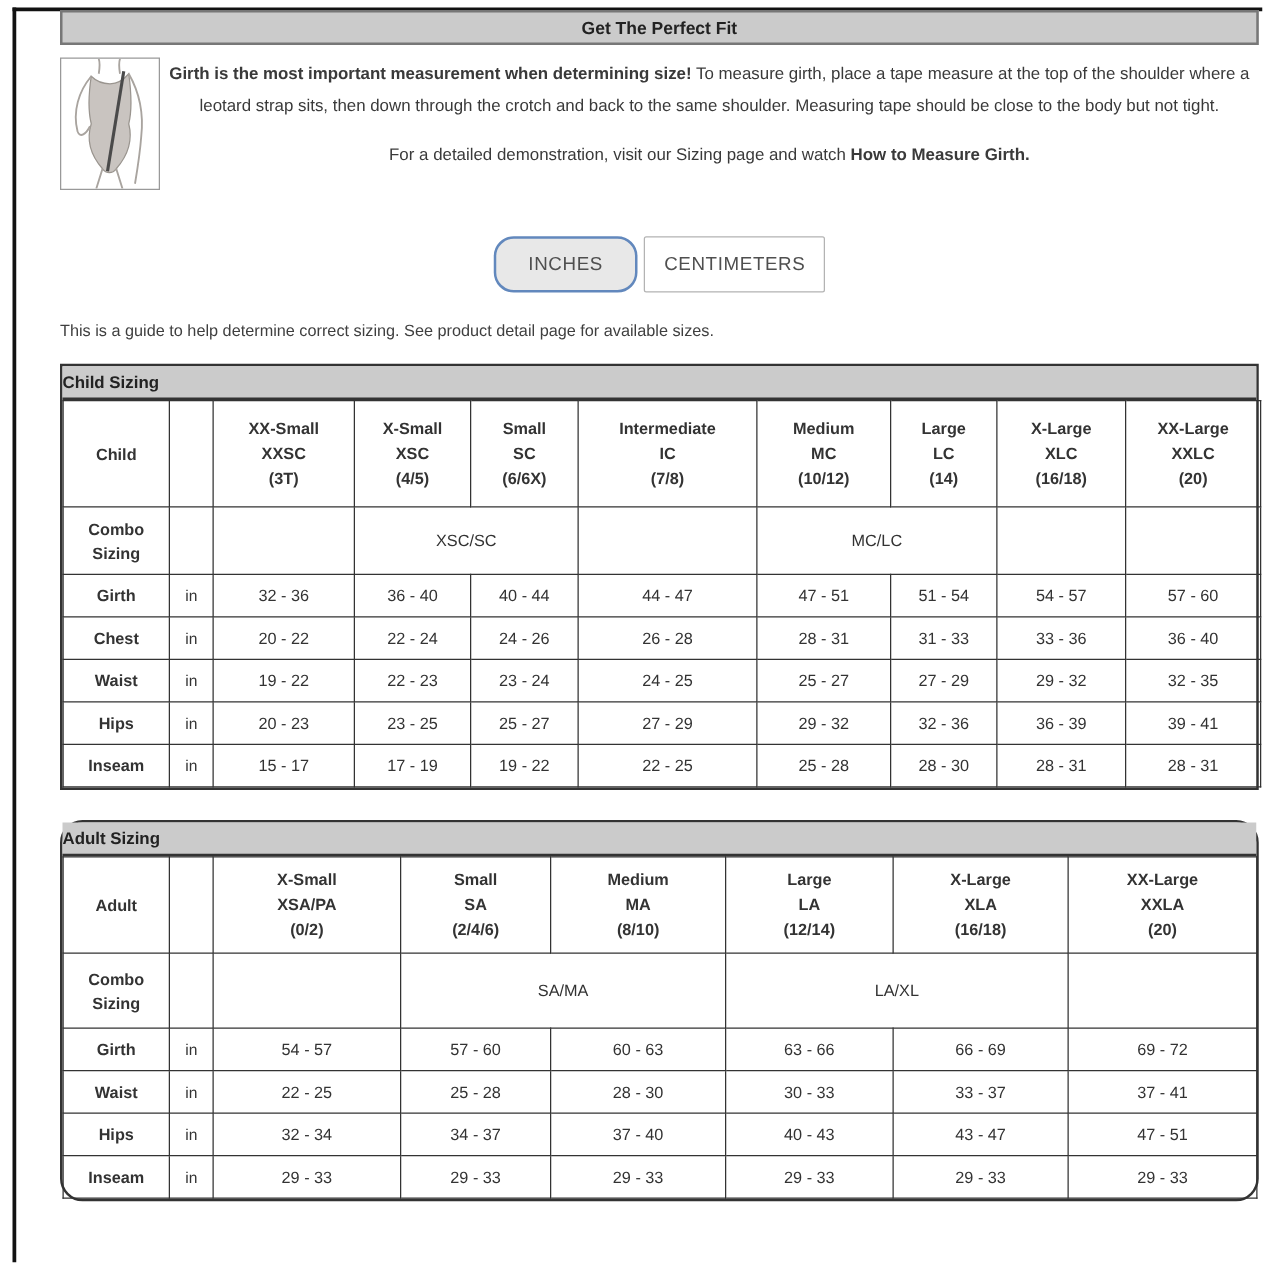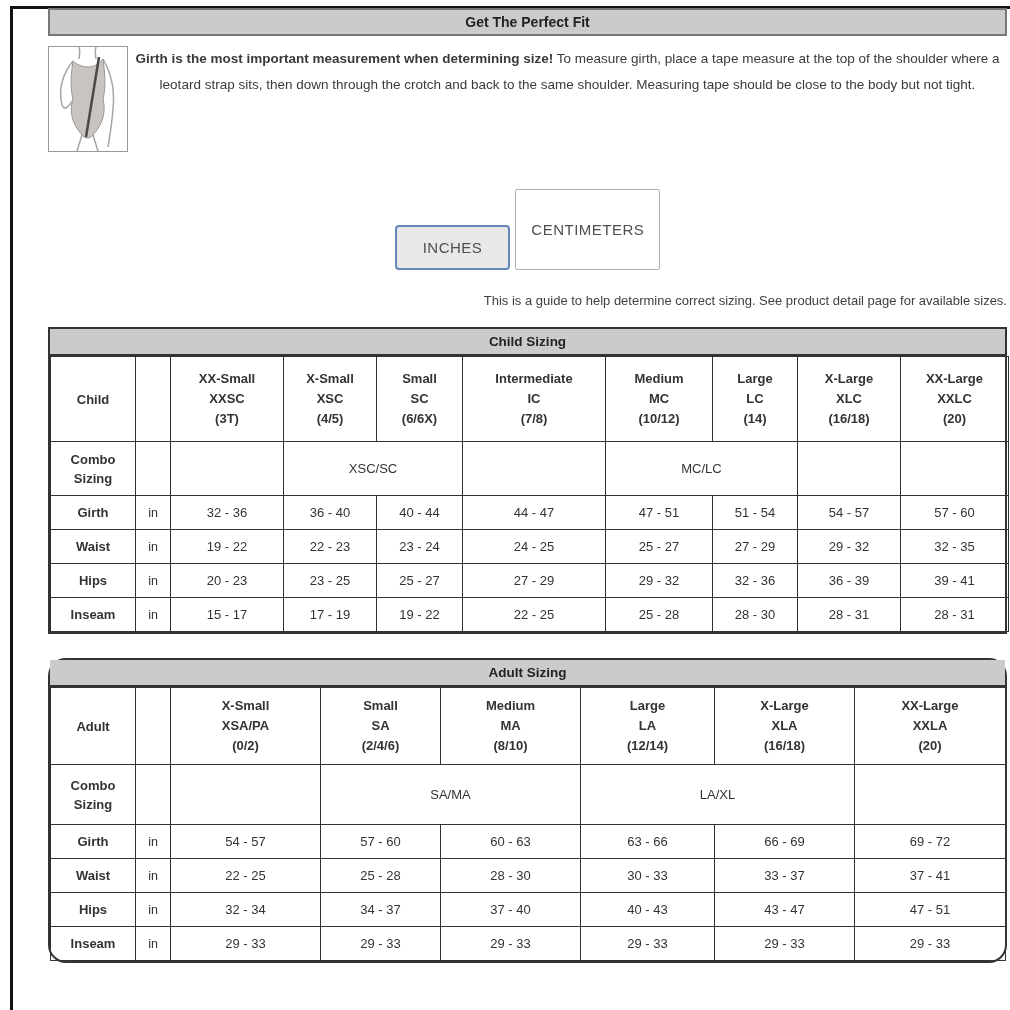--- a/index.html
+++ b/index.html
@@ -39,33 +39,32 @@
 
   .btn-row { margin-top: 37px; display: flex; justify-content: center; gap: 5px; }
   .unit-btn {
     font-family: inherit; font-size: 15px; color: #4f4f4f; letter-spacing: 0.5px;
     padding: 13px 15px; background: #ffffff;
     border: 1px solid #b3b3b3; border-radius: 2px; cursor: pointer;
   }
   .unit-btn.selected {
     border: 2px solid #6288bd;
     background: #e8e8e8;
-    border-radius: 4px;
+    border-radius: 16px;
     padding: 12px 26px;
-    margin-top: 36px;
-  }
-
-  .note { text-align: right; font-size: 13px; color: #3f3f3f; margin: 23px 0 0 0; }
+  }
+
+  .note { text-align: left; font-size: 13px; color: #3f3f3f; margin: 23px 0 0 0; }
 
   .table-wrap { margin-top: 19px; border: 2px solid #333; }
   .table-wrap.adult { margin-top: 24px; border-radius: 18px; }
   .table-title {
     background: #cbcbcb;
     height: 25px; line-height: 25px;
-    text-align: center; font-weight: bold; font-size: 13.5px; color: #222;
+    text-align: left; font-weight: bold; font-size: 13.5px; color: #222;
     border-bottom: 2px solid #333;
   }
 
   table.sizing-table { border-collapse: collapse; width: 100%; table-layout: fixed; font-size: 13px; }
   .sizing-table td { border: 1px solid #333; text-align: center; padding: 0; color: #333; }
   .sizing-table td.hdr { font-weight: bold; line-height: 20px; padding: 12px 20px; }
   .adult-tbl .sizing-table td.hdr { padding: 8px 2px; }
   .sizing-table td.lbl { font-weight: bold; }
   .sizing-table td.unit { font-size: 12.5px; font-weight: normal; }
   .sizing-table tr.comborow td { height: 53px; font-weight: normal; }
@@ -91,20 +90,21 @@
         <path d="M30 12 C31 6 31 3 30 0 M47 12 C46 6 46 3 47 0" stroke="#a9a49f" fill="none" stroke-width="1.5"></path>
         <path d="M24 14 C21 34 22 44 24 52 C19 68 26 80 33 88 C36 92 41 92 44 88 C51 80 58 68 54 52 C56 44 57 34 54 12 C49 18 44 20 39 20 C34 20 28 18 24 14 Z" fill="#c9c4c0" stroke="#9a958f" stroke-width="1"></path>
         <path d="M24 14 C14 26 9 42 13 58 C15 64 20 60 23 54" fill="none" stroke="#a9a49f" stroke-width="1.5"></path>
         <path d="M54 12 C62 26 66 44 64 62 C63 76 61 88 59 100" fill="none" stroke="#a9a49f" stroke-width="1.5"></path>
         <path d="M33 88 L28 104 M44 88 L49 104" stroke="#a9a49f" fill="none" stroke-width="1.5"></path>
         <path d="M50 10 L37 90" stroke="#4a4a4a" stroke-width="2.5"></path>
       </svg>
     </div>
     <div class="intro-text">
       <p class="intro-p"><b>Girth is the most important measurement when determining size!</b> <span>To measure girth, place a tape measure at the top of the shoulder where a leotard strap sits, then down through the crotch and back to the same shoulder. Measuring tape should be close to the body but not tight.</span></p>
+      <p class="demo-p"><span>For a detailed demonstration, visit our Sizing page and watch </span><b>How to Measure Girth.</b></p>
     </div>
   </div>
 
   <div class="btn-row">
     <button class="unit-btn selected">INCHES</button>
     <button class="unit-btn">CENTIMETERS</button>
   </div>
 
   <p class="note">This is a guide to help determine correct sizing. See product detail page for available sizes.</p>
 
@@ -184,20 +184,32 @@
             <td>32 - 36</td>
             <td>36 - 40</td>
             <td>40 - 44</td>
             <td>44 - 47</td>
             <td>47 - 51</td>
             <td>51 - 54</td>
             <td>54 - 57</td>
             <td>57 - 60</td>
           </tr>
           <tr class="datarow">
+            <td class="lbl">Chest</td>
+            <td class="unit">in</td>
+            <td>20 - 22</td>
+            <td>22 - 24</td>
+            <td>24 - 26</td>
+            <td>26 - 28</td>
+            <td>28 - 31</td>
+            <td>31 - 33</td>
+            <td>33 - 36</td>
+            <td>36 - 40</td>
+          </tr>
+          <tr class="datarow">
             <td class="lbl">Waist</td>
             <td class="unit">in</td>
             <td>19 - 22</td>
             <td>22 - 23</td>
             <td>23 - 24</td>
             <td>24 - 25</td>
             <td>25 - 27</td>
             <td>27 - 29</td>
             <td>29 - 32</td>
             <td>32 - 35</td>

